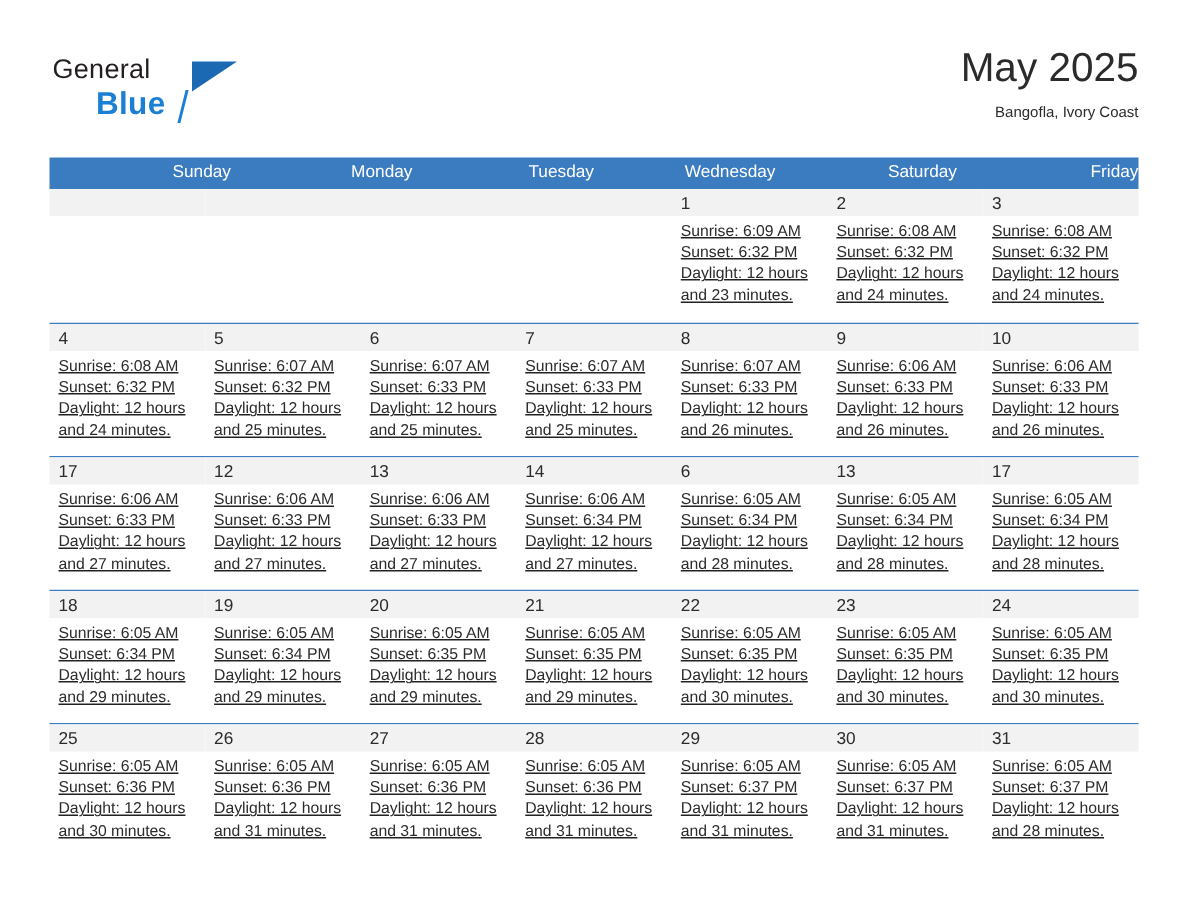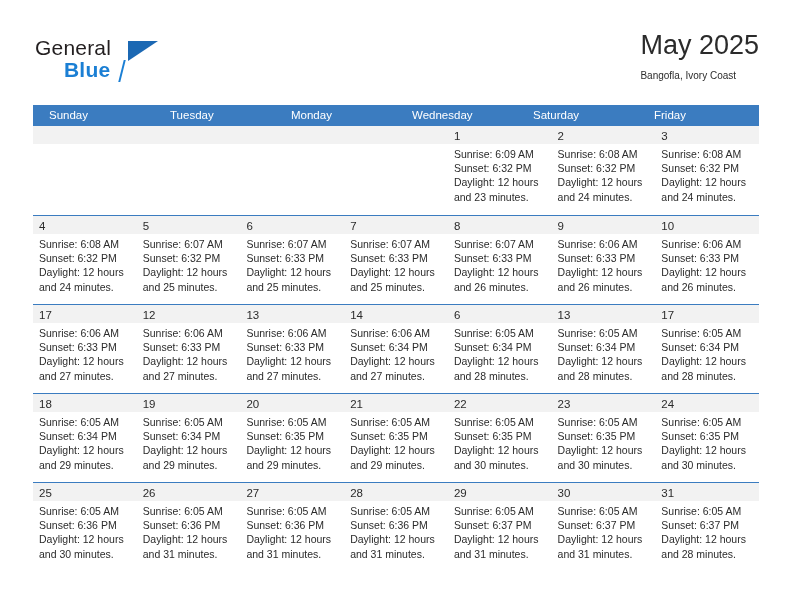--- a/index.html
+++ b/index.html
@@ -33,21 +33,21 @@
     position: absolute;
     left: 0;
     top: 8px;
     width: 200px;
     height: 56px;
   }
   .brand-general {
     position: absolute;
     left: 2px;
     top: 0px;
-    font-size: 21px;
+    font-size: 18px;
     letter-spacing: .2px;
     color: #231f20;
     font-family: "Liberation Sans", sans-serif;
   }
   .brand-tri {
     position: absolute;
     left: 95px;
     top: 5px;
     width: 0;
     height: 0;
@@ -70,21 +70,21 @@
     width: 2px;
     height: 22px;
     background: #1b7fd4;
     transform: skewX(-14deg);
   }
 
   .title-block {
     position: absolute;
     right: 0;
     top: 0;
-    text-align: left;
+    text-align: right;
   }
   .cal-title {
     font-size: 27px;
     color: #2b2b2b;
     line-height: 34px;
     white-space: nowrap;
   }
   .cal-subtitle {
     font-size: 10px;
     color: #2b2b2b;
@@ -106,20 +106,21 @@
     height: 21px;
   }
   .dow {
     flex: 1 1 0;
     color: #ffffff;
     font-size: 11.5px;
     line-height: 21px;
     padding-left: 16px;
     box-sizing: border-box;
     white-space: nowrap;
+    text-align: right;
   }
 
   .week {
     display: flex;
     border-top: 1.5px solid #3b7cc0;
     height: 89px;
     box-sizing: border-box;
   }
   .week:first-of-type {
     border-top: none;
@@ -139,20 +140,21 @@
   .day-num {
     font-size: 11.5px;
     line-height: 18px;
     color: #2b2b2b;
   }
   .day-empty .day-num-band {
     background: #f2f2f2;
   }
   .day-lines {
     padding: 3px 6px 0 6px;
+    text-decoration: underline;
   }
   .day-line {
     font-size: 10.5px;
     line-height: 14.2px;
     color: #2b2b2b;
     white-space: nowrap;
   }
 </style>
 </head>
 <body>
@@ -171,22 +173,22 @@
     <div class="title-block">
       <div class="cal-title">May 2025</div>
       <div class="cal-subtitle">Bangofla, Ivory Coast</div>
     </div>
 
   </div>
 
   <div class="calendar">
     <div class="dow-row" id="dow-row">
         <div class="dow">Sunday</div>
+        <div class="dow">Monday</div>
         <div class="dow">Tuesday</div>
-        <div class="dow">Monday</div>
         <div class="dow">Wednesday</div>
         <div class="dow">Saturday</div>
         <div class="dow">Friday</div>
       </div>
     <div id="weeks-container">
         <div class="week">
           <div class="day day-empty">
             <div class="day-num-band"><span class="day-num"></span></div>
             <div class="day-lines"></div>
           </div>

